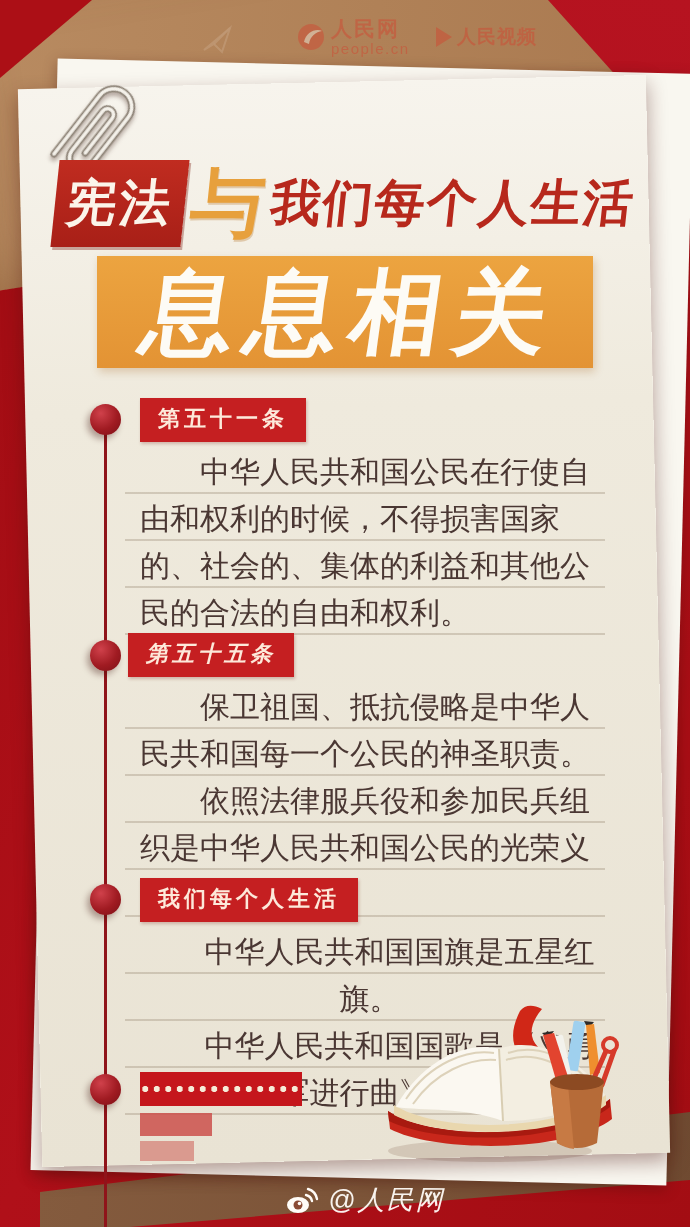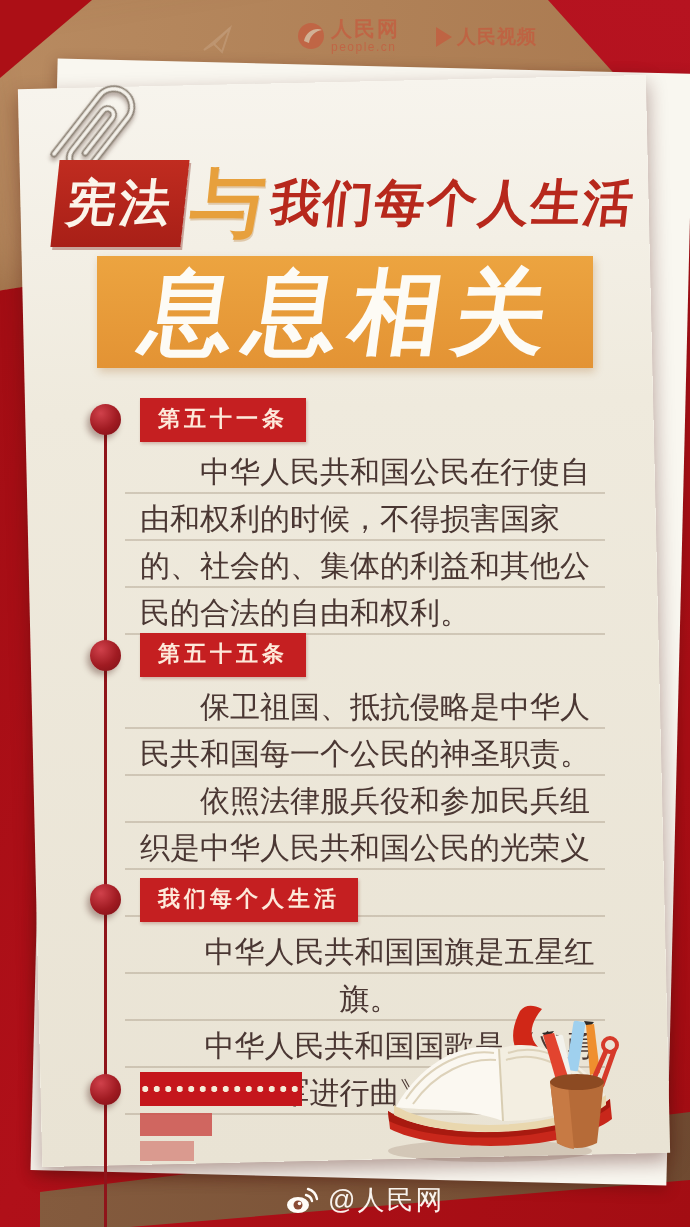--- a/index.html
+++ b/index.html
@@ -21,21 +21,21 @@
     background:linear-gradient(100deg,#8a6042 0%,#7d5539 60%,#6f4a31 100%);
     clip-path:polygon(40px 1192px,690px 1112px,690px 1180px,130px 1227px,40px 1227px);}
 
   
   .watermarks{left:0;top:14px;width:690px;height:50px;opacity:.5;}
   .wm{position:absolute;color:#cf4a33;display:flex;align-items:center;gap:5px;}
   .wm-emblem{left:200px;top:10px;opacity:.45;}
   .wm-people{left:296px;top:4px;}
   .wm-people .names{display:flex;flex-direction:column;line-height:1;}
   .wm-site{font-size:21px;font-weight:bold;letter-spacing:2px;}
-  .wm-domain{font-size:12px;letter-spacing:1.5px;margin-top:2px;}
+  .wm-domain{font-size:15px;letter-spacing:1.5px;margin-top:2px;}
   .wm-video{left:436px;top:10px;font-size:19px;font-weight:bold;letter-spacing:1px;}
   .play-tri{width:0;height:0;border-left:16px solid #cf4a33;border-top:10px solid transparent;
     border-bottom:10px solid transparent;display:inline-block;}
 
   
   .white-sheet{left:44px;top:66px;width:636px;height:1112px;background:#f9f7f0;
     transform:rotate(1.4deg);box-shadow:0 4px 14px rgba(70,15,10,.35);}
   .paper-card{left:30px;top:82px;width:628px;height:1078px;transform:rotate(-1.3deg);
     background:linear-gradient(180deg,#f7f4ed 0%,#efead- 0,#efeadd 30%,#e9e3d4 100%);
     background:linear-gradient(180deg,#f7f4ed 0%,#efeadd 30%,#e9e3d4 100%);
@@ -79,21 +79,21 @@
   .dotted-divider{left:140px;top:1072px;width:162px;height:34px;background-color:#c5161c;
     background-image:radial-gradient(circle,#f6ecd9 2.8px,transparent 3.3px);
     background-size:11.5px 100%;background-position:11px 50%;background-repeat:repeat-x;}
   .bar-medium{left:140px;top:1113px;width:72px;height:23px;background:rgba(203,80,75,.85);}
   .bar-small{left:140px;top:1141px;width:54px;height:20px;background:rgba(214,135,125,.8);}
 
   .book-illu{left:372px;top:995px;width:258px;height:175px;z-index:35;}
 
   
   .credit{left:286px;top:1182px;display:flex;align-items:center;gap:8px;z-index:50;
-    color:rgba(255,252,248,.95);font-size:27px;letter-spacing:2px;}
+    color:rgba(255,252,248,.95);font-size:27px;letter-spacing:2px;font-style:italic;}
 </style>
 </head>
 <body>
 
 <div class="canvas">
 
   <div class="abs kraft-top"></div>
   <div class="abs corner-tl"></div>
   <div class="abs corner-tr"></div>
   <div class="abs kraft-bottom"></div>
@@ -146,21 +146,21 @@
   <div class="abs tdot" style="top:404px;"></div>
   <div class="abs tdot" style="top:640px;"></div>
   <div class="abs tdot" style="top:884px;"></div>
   <div class="abs tdot" style="top:1074px;"></div>
 
   <div class="abs badge" style="left:140px;top:398px;">第五十一条</div>
   <div class="abs article-text" style="top:448px;">
     <p>中华人民共和国公民在行使自由和权利的时候，不得损害国家的、社会的、集体的利益和其他公民的合法的自由和权利。</p>
   </div>
 
-  <div class="abs badge" style="left:140px;top:633px;">第五十五条</div>
+  <div class="abs badge" style="left:128px;top:633px;font-style:italic;">第五十五条</div>
   <div class="abs article-text" style="top:683px;">
     <p>保卫祖国、抵抗侵略是中华人民共和国每一个公民的神圣职责。</p>
     <p>依照法律服兵役和参加民兵组织是中华人民共和国公民的光荣义务。</p>
   </div>
 
   <div class="abs badge" style="left:140px;top:878px;">我们每个人生活</div>
   <div class="abs article-text" style="top:928px;text-align:center;">
     <p>中华人民共和国国旗是五星红旗。</p>
     <p>中华人民共和国国歌是《义勇军进行曲》。</p>
   </div>

